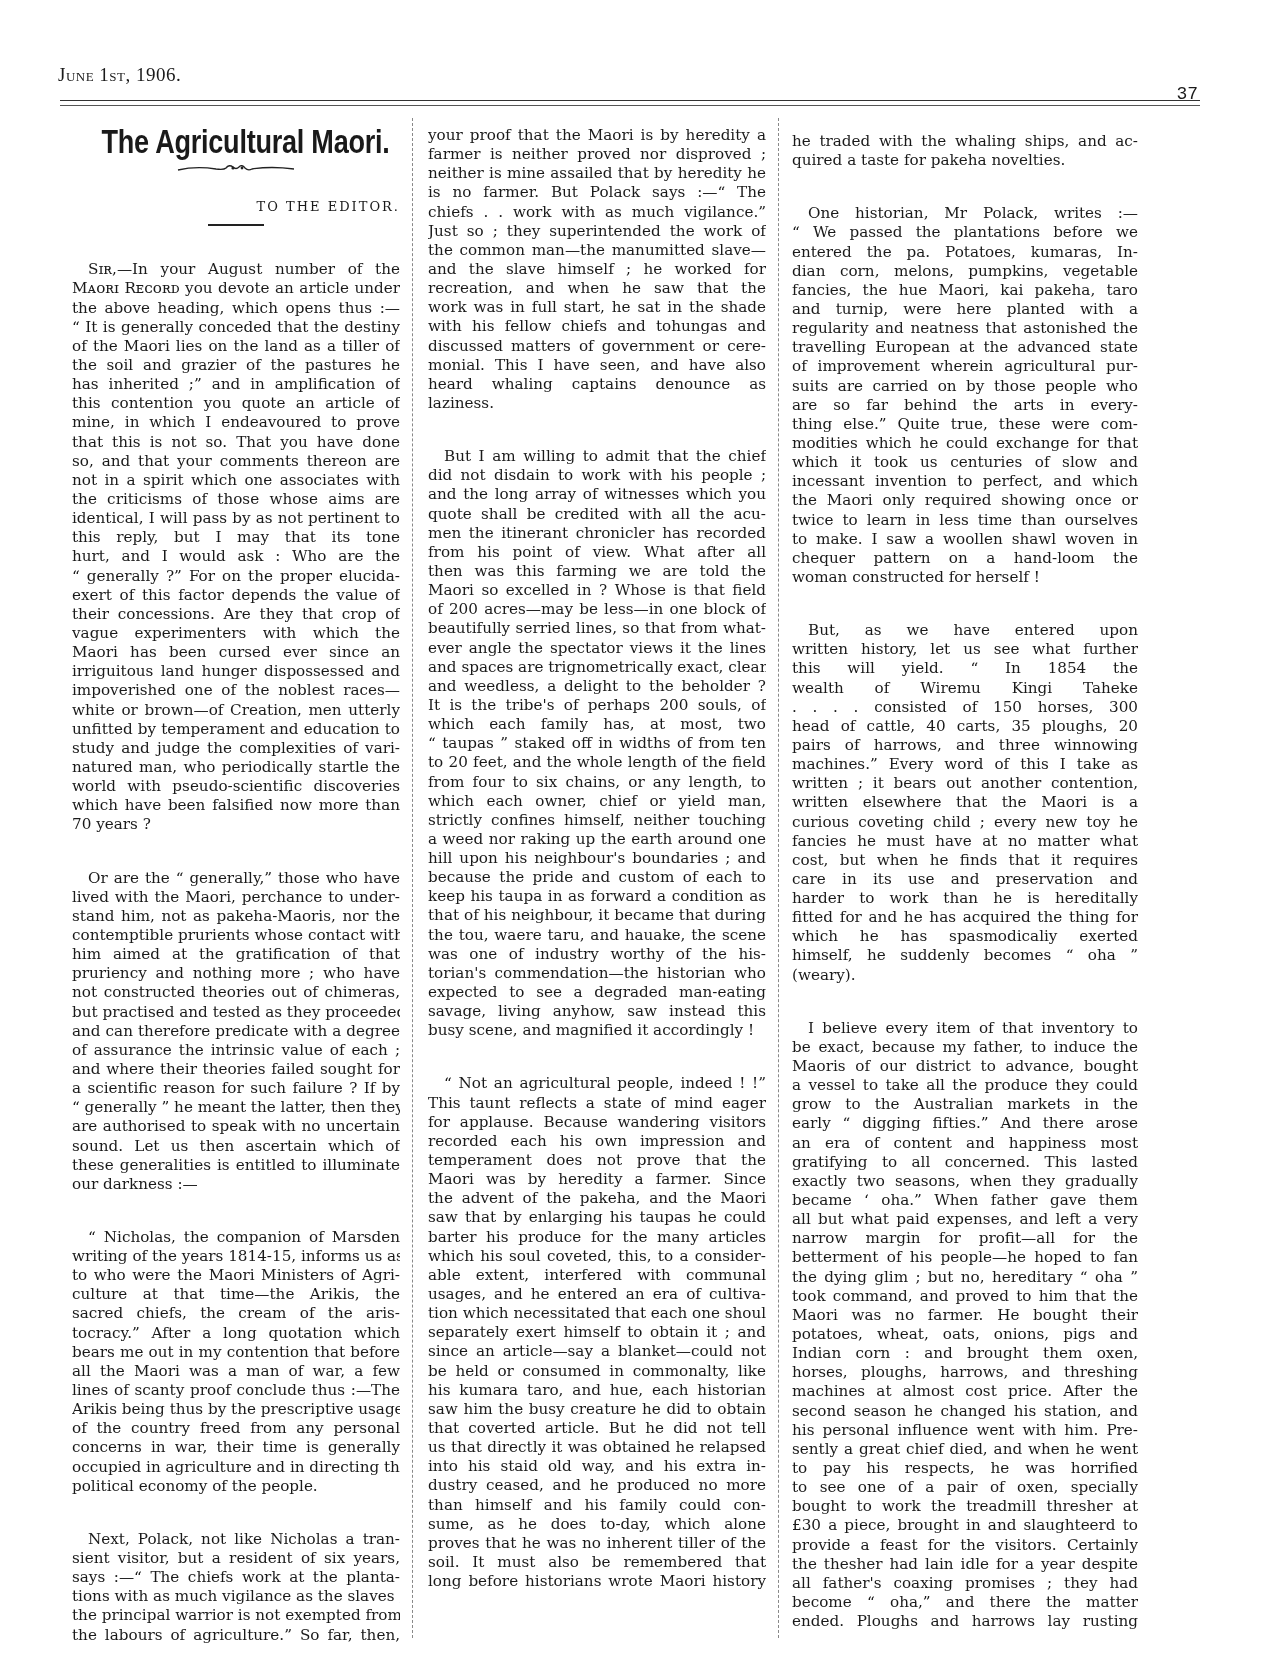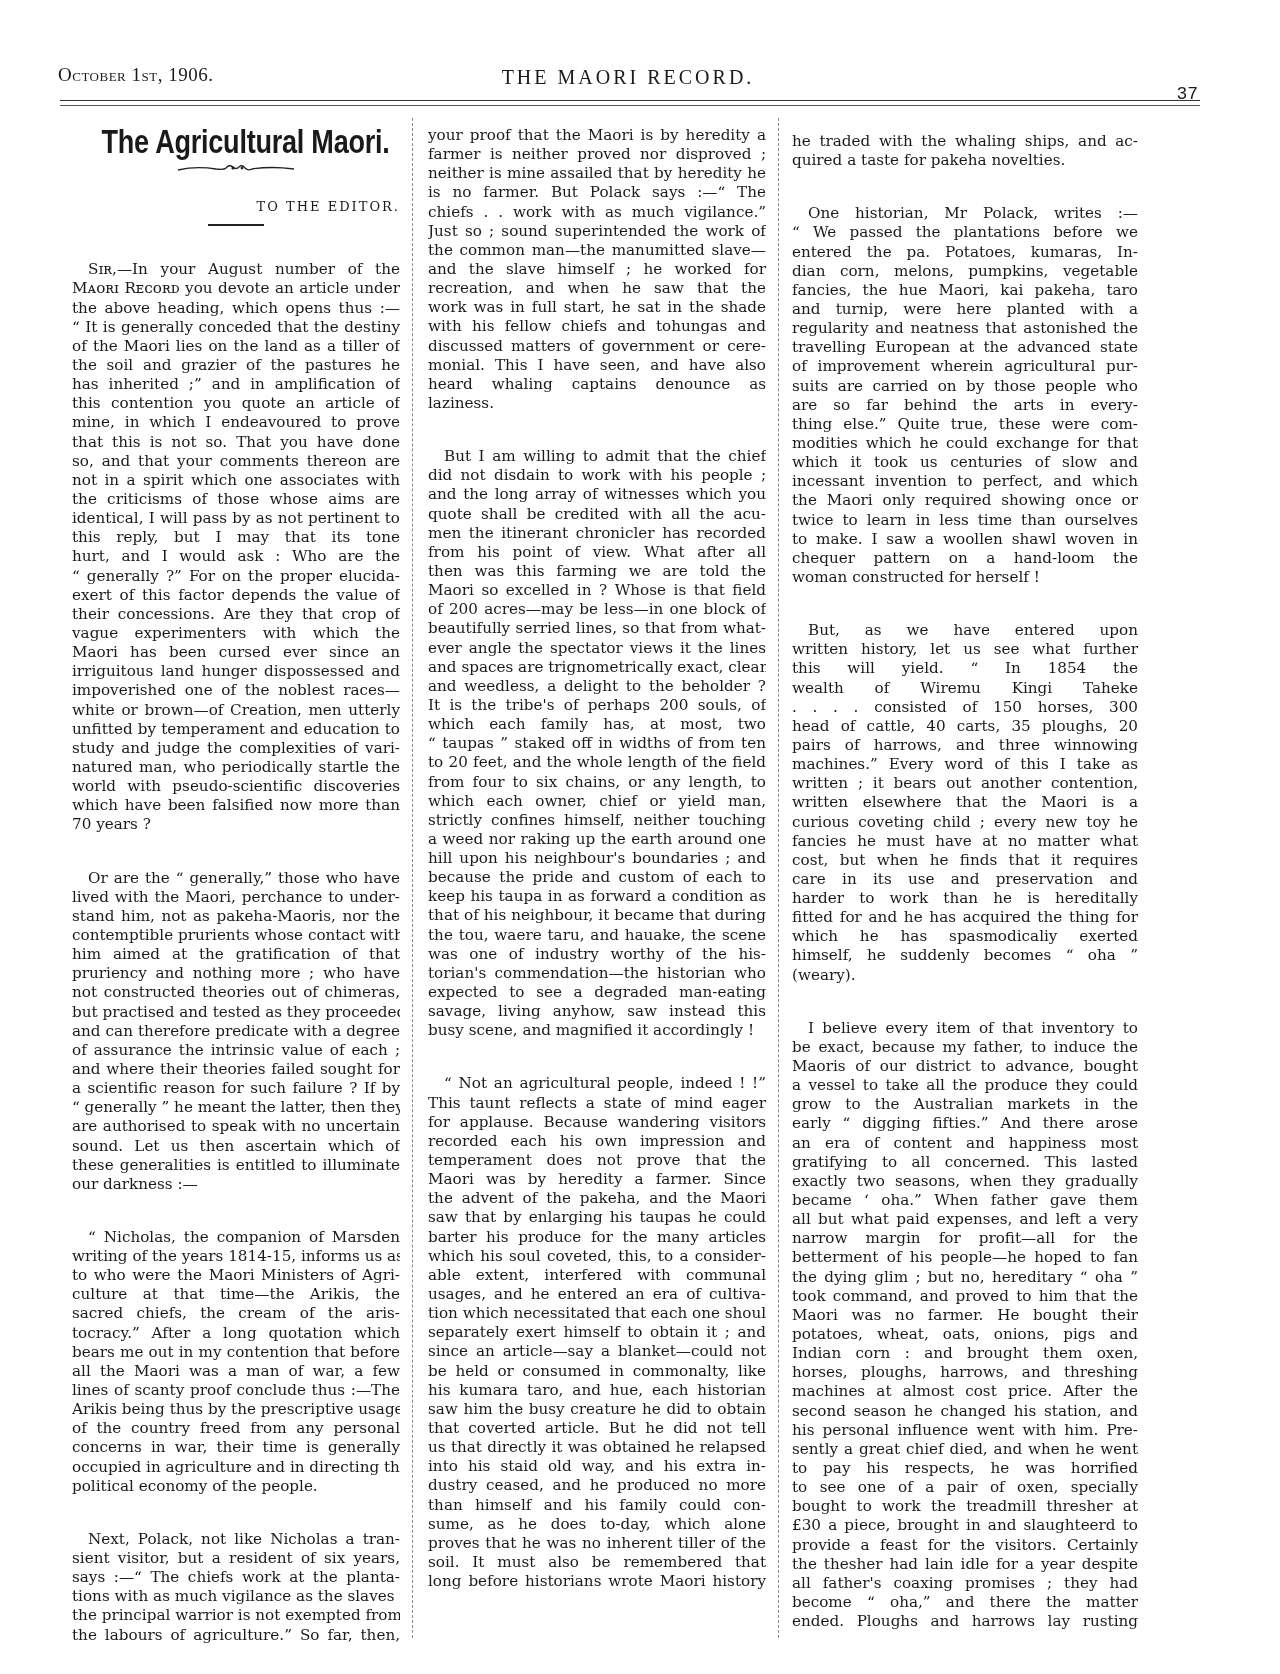--- a/index.html
+++ b/index.html
@@ -40,22 +40,21 @@
     white-space: nowrap;
   }
   .ornament { display: block; margin: 0 auto 20px auto; width: 120px; height: 16px; }
   .to-editor { text-align: right; font-size: 13px; letter-spacing: 2px; margin-bottom: 8px; }
   .short-rule { width: 56px; margin: 0 auto 12px auto; border-top: 2px solid #222; }
 </style>
 </head>
 <body>
 
 <div class="header">
-  <span class="hdr-date">October 1st, 1906.</span>
-  <span class="hdr-title">THE MAORI RECORD.</span>
+  <span class="hdr-date">June 1st, 1906.</span>
   <span class="hdr-page">37</span>
 </div>
 <div class="rule r1"></div>
 <div class="rule r2"></div>
 
 <div class="col-divider d1"></div>
 <div class="col-divider d2"></div>
 
 <div class="col c1">
   <div class="article-title">The Agricultural Maori.</div>
@@ -137,21 +136,21 @@
     </div>
 </div>
 
 <div class="col c2">
   <div class="lines">
       <span class="line">your proof that the Maori is by heredity a</span>
       <span class="line">farmer is neither proved nor disproved ;</span>
       <span class="line">neither is mine assailed that by heredity he</span>
       <span class="line">is no farmer.  But Polack says :—“ The</span>
       <span class="line">chiefs  .  .  work with as much vigilance.”</span>
-      <span class="line">Just so ; sound superintended the work of</span>
+      <span class="line">Just so ; they superintended the work of</span>
       <span class="line">the common man—the manumitted slave—</span>
       <span class="line">and the slave himself ; he worked for</span>
       <span class="line">recreation, and when he saw that the</span>
       <span class="line">work was in full start, he sat in the shade</span>
       <span class="line">with his fellow chiefs and tohungas and</span>
       <span class="line">discussed matters of government or cere-</span>
       <span class="line">monial.  This I have seen, and have also</span>
       <span class="line">heard whaling captains denounce as</span>
       <span class="line last">laziness.</span>
       <span class="line indent">But I am willing to admit that the chief</span>

